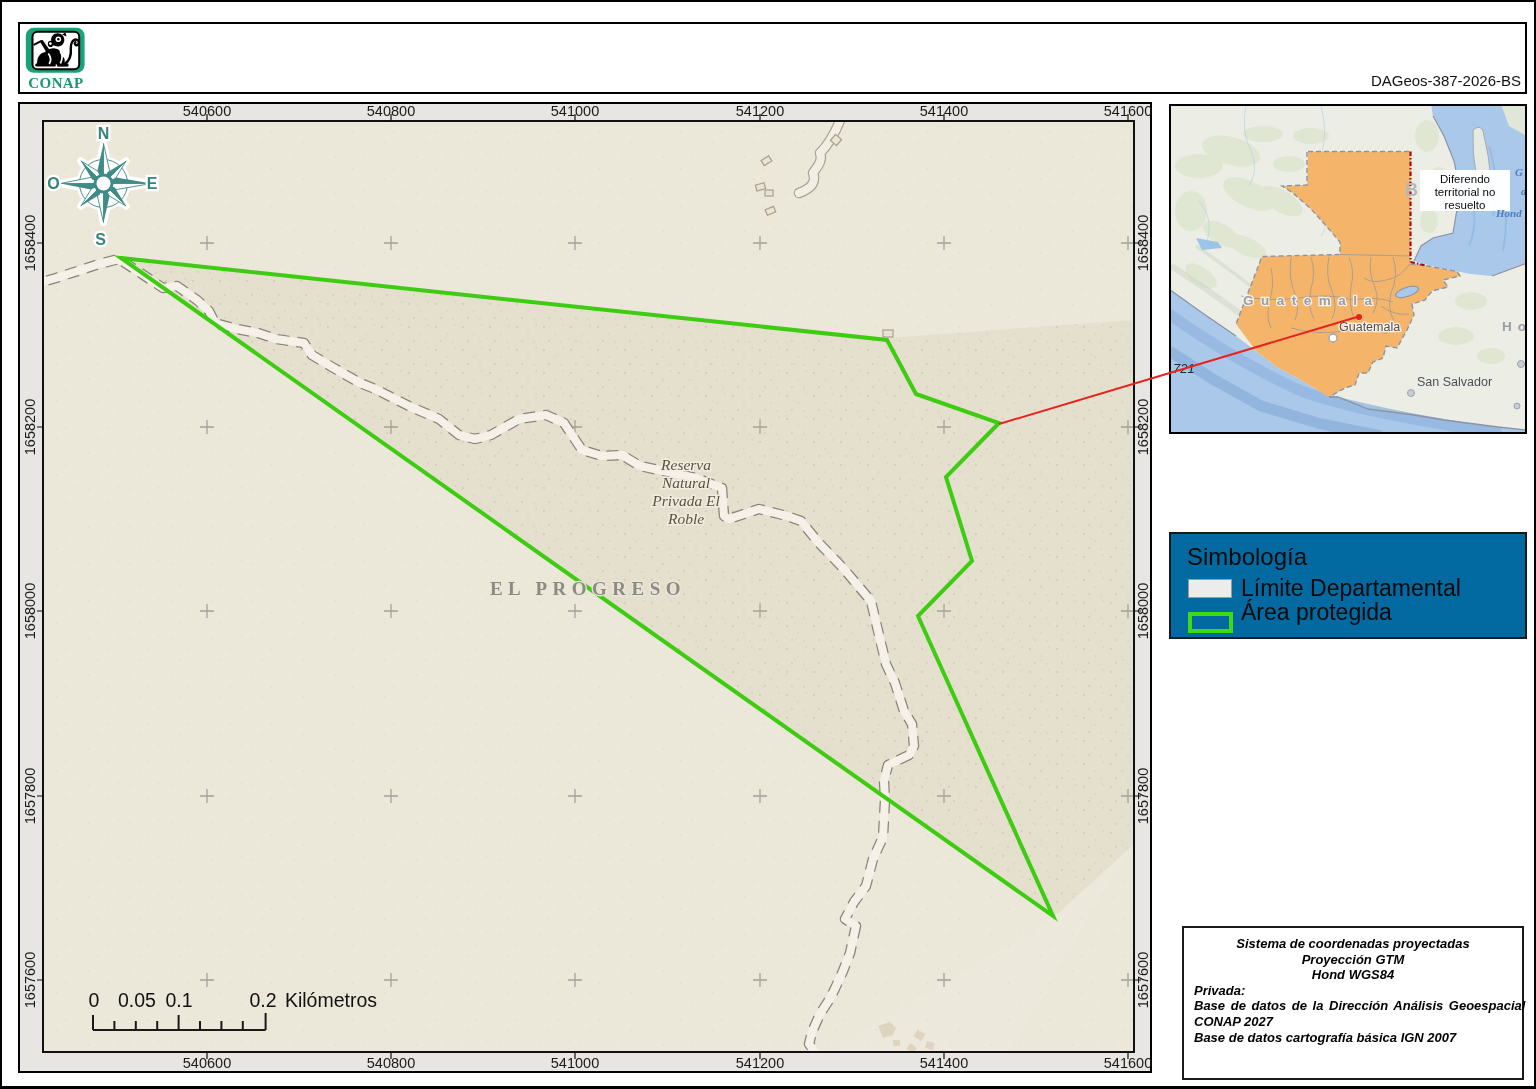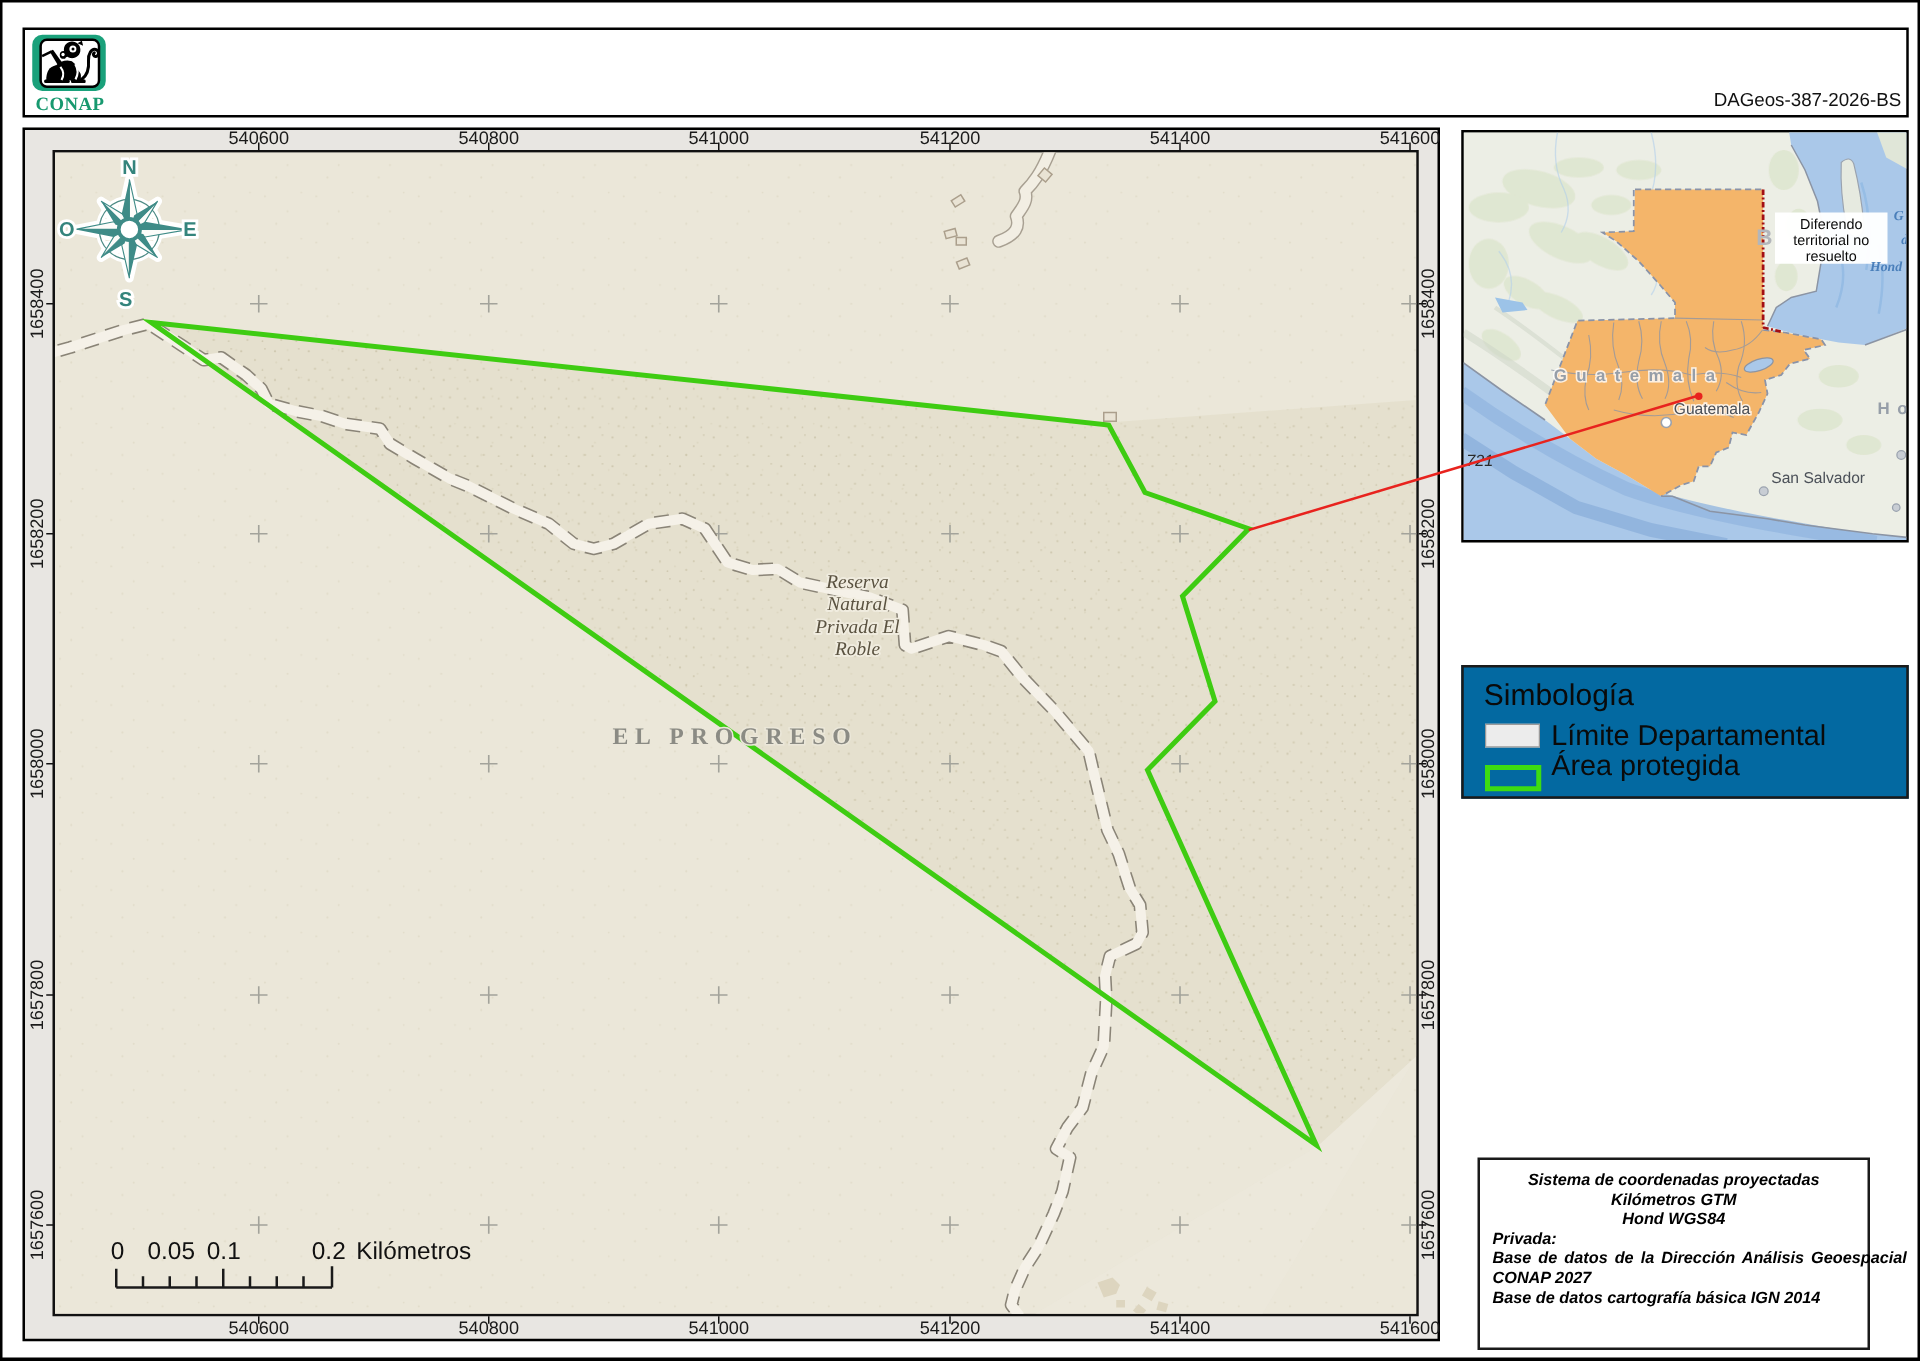--- a/index.html
+++ b/index.html
@@ -10,21 +10,21 @@
   #header{left:18px;top:22px;width:1505px;height:68px;border:2px solid #000;background:#fff;}
   #title{left:0;top:3px;width:100%;text-align:center;font-size:29px;font-weight:600;
          color:#38a22b;letter-spacing:.5px;}
   #dageos{right:4px;top:48px;font-size:15px;color:#111;}
   #mapframe{left:18px;top:102px;width:1130px;height:967px;border:2px solid #000;background:#e8e6e2;}
   #mapinner{position:absolute;left:22px;top:16px;width:1089px;height:929px;border:2px solid #111;background:#ebe7d9;}
   .glab{position:absolute;font-size:14.5px;color:#1a1a1a;transform:translate(-50%,-50%);white-space:nowrap;}
   .vlab{transform:translate(-50%,-50%) rotate(-90deg);}
   #inset{left:1169px;top:104px;width:354px;height:326px;border:2px solid #000;background:#edf0e7;}
   #legend{left:1169px;top:532px;width:354px;height:103px;border:2px solid #1a1a1a;background:#0369a1;}
-  #infobox{left:1182px;top:926px;width:314px;height:154px;box-sizing:border-box;border:2px solid #1a1a1a;background:#fff;
+  #infobox{left:1182px;top:926px;width:342px;height:154px;box-sizing:border-box;border:2px solid #1a1a1a;background:#fff;
            font-style:italic;font-weight:bold;font-size:13px;line-height:15.6px;color:#000;
            padding:8px 10px 8px 10px;}
   #infobox div{white-space:nowrap;}
   #infobox .c{text-align:center;}
 </style>
 </head>
 <body>
 <div class="abs" id="pageborder"></div>
 <div class="abs" id="header">
   <div class="abs" id="dageos">DAGeos-387-2026-BS</div>
@@ -258,26 +258,26 @@
 </div>
 <div class="abs" id="legend">
   <div style="position:absolute;left:16px;top:9px;font-size:24px;color:#0a0a0a;">Simbología</div>
   <div style="position:absolute;left:17px;top:45px;width:42px;height:17px;background:#ececec;border:1.5px solid #9a9a9a;"></div>
   <div style="position:absolute;left:70px;top:41px;font-size:23px;color:#0a0a0a;">Límite Departamental</div>
   <div style="position:absolute;left:17px;top:78px;width:37px;height:13px;border:4px solid #3ddc12;"></div>
   <div style="position:absolute;left:70px;top:65px;font-size:23px;color:#0a0a0a;">Área protegida</div>
 </div>
 <div class="abs" id="infobox">
   <div class="c">Sistema de coordenadas proyectadas</div>
-  <div class="c">Kilómetros GTM</div>
+  <div class="c">Proyección GTM</div>
   <div class="c">Hond WGS84</div>
   <div>Privada:</div>
   <div style="word-spacing:2px">Base de datos de la Dirección Análisis Geoespacial</div>
   <div>CONAP 2027</div>
-  <div>Base de datos cartografía básica IGN 2014</div>
+  <div>Base de datos cartografía básica IGN 2007</div>
 </div>
 <svg class="abs" style="left:0;top:0;pointer-events:none" width="1536" height="1089" viewBox="0 0 1536 1089">
   <g stroke="#111" stroke-width="1.2">
 
     <path d="M207,114v7M391,114v7M575,114v7M760,114v7M944,114v7M1128,114v7
              M207,1053v6M391,1053v6M575,1053v6M760,1053v6M944,1053v6M1128,1053v6
              M37,243h7M37,427h7M37,611h7M37,796h7M37,980h7
              M1135,243h6M1135,427h6M1135,611h6M1135,796h6M1135,980h6"></path>
   </g>
   <line x1="999" y1="424" x2="1357" y2="317" stroke="#e8231e" stroke-width="2"></line>

